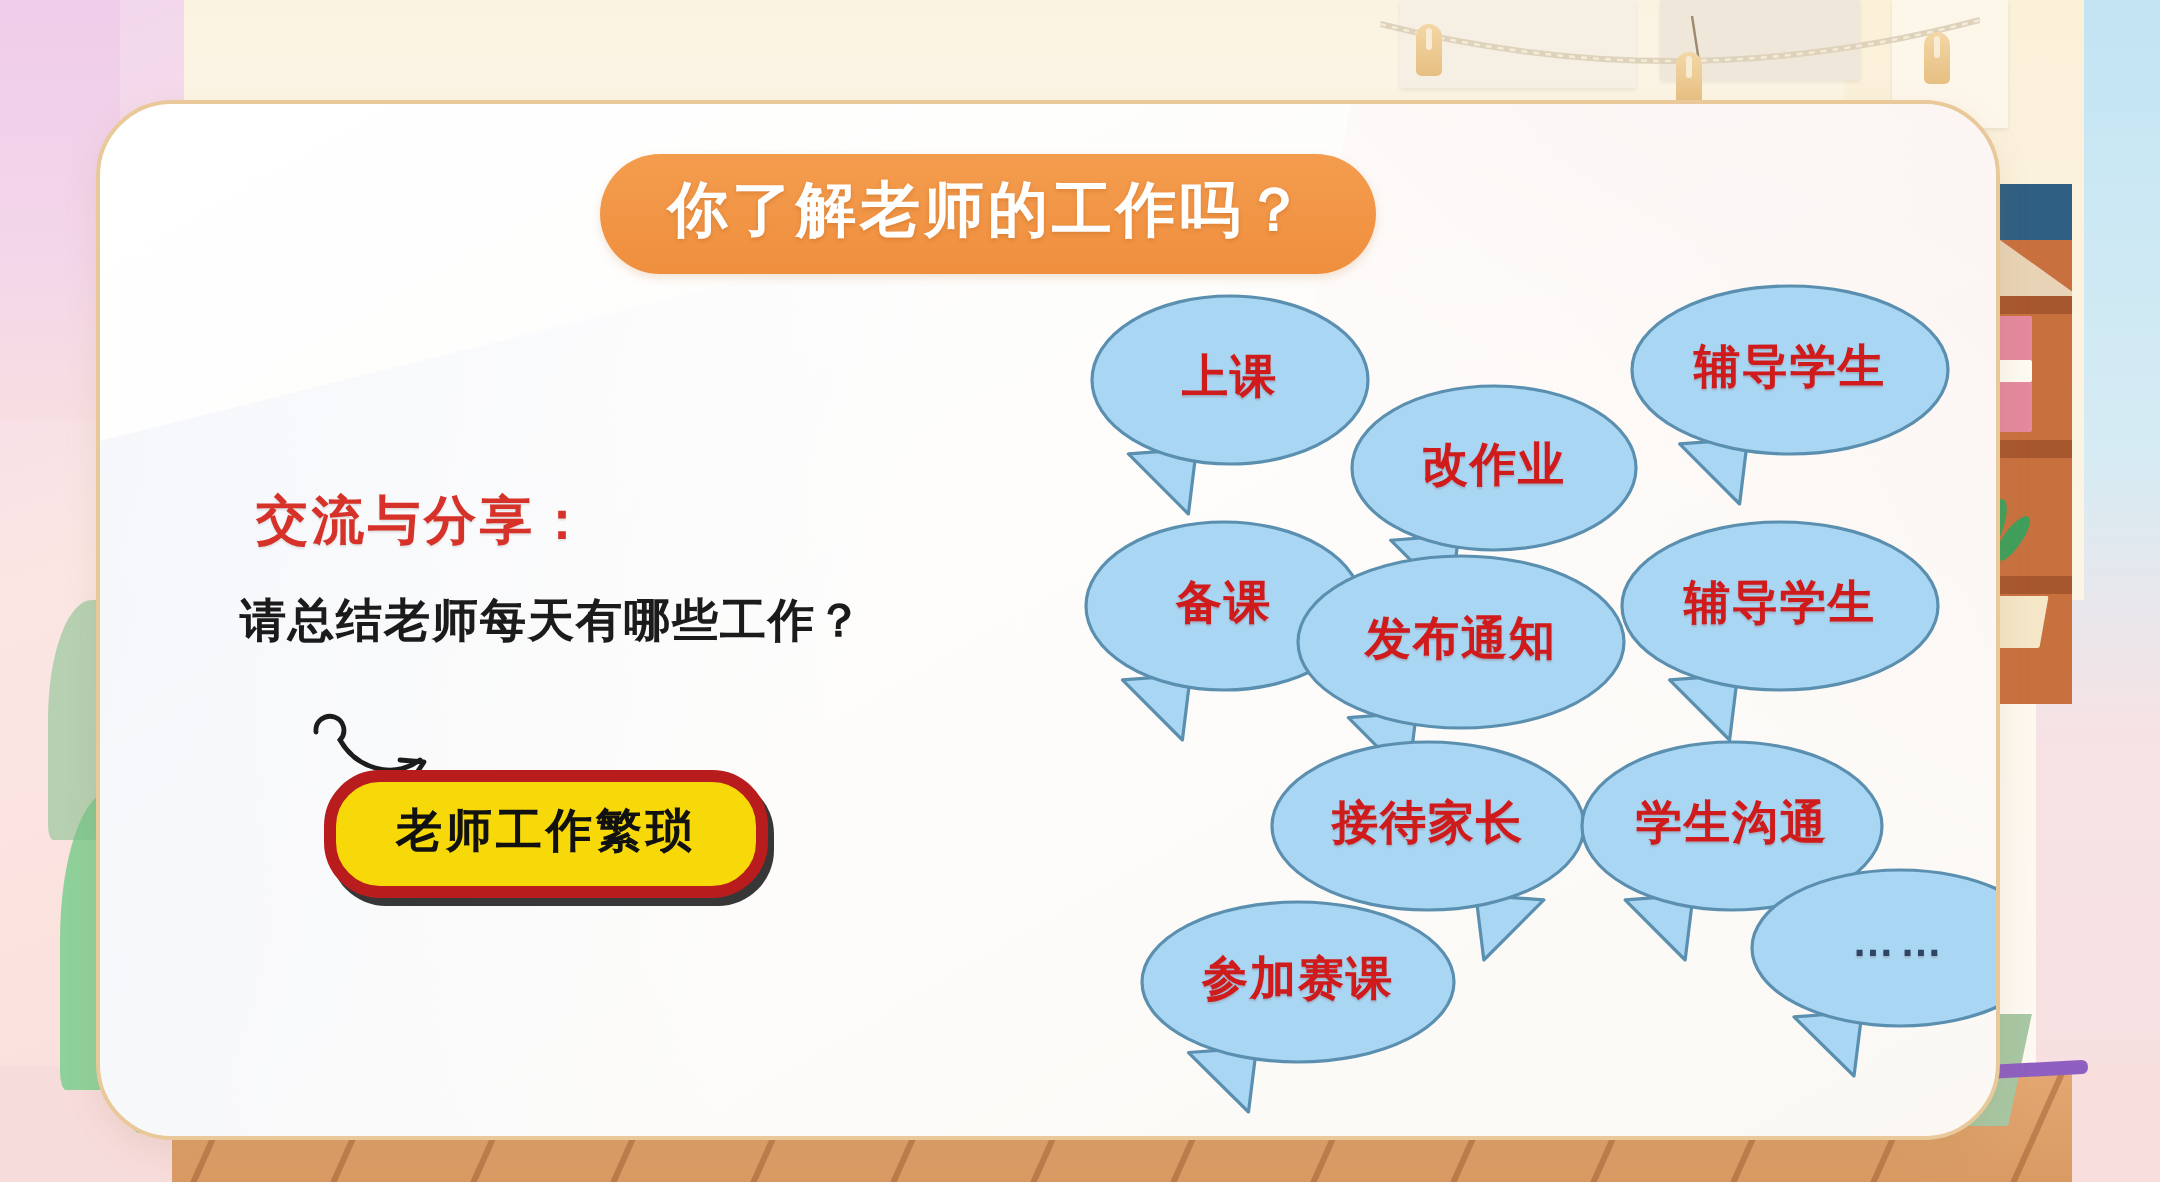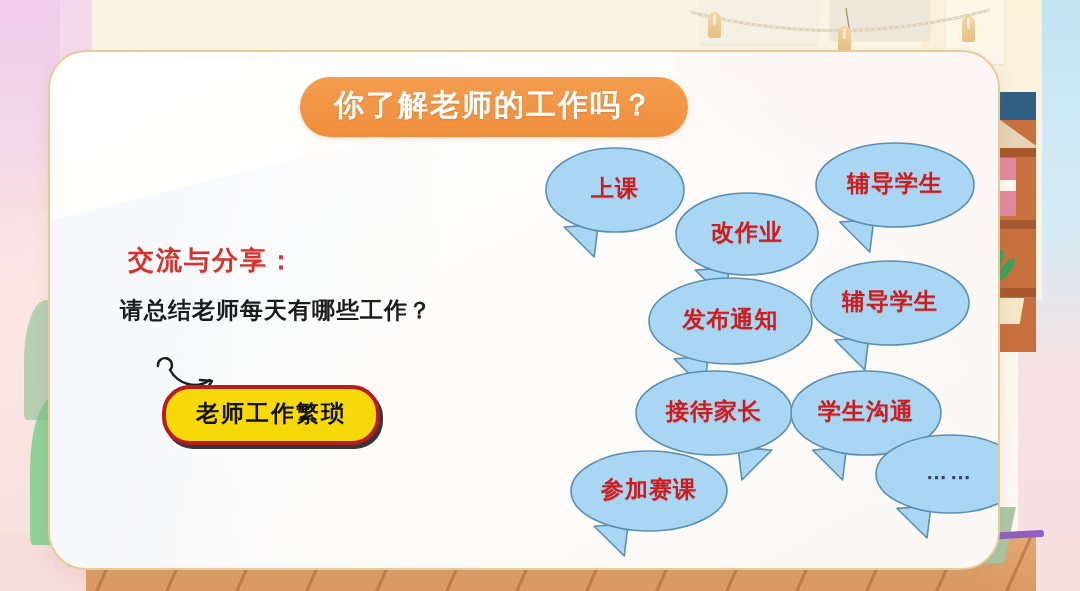--- a/index.html
+++ b/index.html
@@ -133,21 +133,21 @@
   }
 
   
   .arrow-svg{ position:absolute; left:148px; top:350px; }
 
   
   .yellow-pill{
     position:absolute; left:162px; top:385px;
     padding:9px 30px 12px;
     background:#f7d808;
-    border:4px solid #b91c1c;
+    border:6px solid #b91c1c;
     border-radius:28px;
     color:#111111; font-size:23px; font-weight:bold; letter-spacing:2px;
     white-space:nowrap;
     box-shadow:3px 4px 0 rgba(20,20,20,.85);
   }
 
   
   .bubbles{ position:absolute; left:0; top:0; width:952px; height:492px; }
   .bubble{ position:absolute; }
   .bubble svg{ display:block; overflow:visible; }
@@ -269,20 +269,27 @@
           </svg>
           <div class="btxt" style="height: 84px;">改作业</div>
         </div>
         <div class="bubble" style="left: 765px; top: 90px; width: 160px; height: 86px;">
           <svg width="160" height="112" viewBox="0 0 160 112">
             <path d="M58.800000000000004,77.4 L54.800000000000004,110 L24.800000000000004,79.97999999999999 Z" fill="#a9d7f3" stroke="#5b8fb0" stroke-width="1.6" stroke-linejoin="round"></path>
             <ellipse cx="80" cy="43" rx="79" ry="42" fill="#a9d7f3" stroke="#5b8fb0" stroke-width="1.6"></ellipse>
           </svg>
           <div class="btxt" style="height: 86px;">辅导学生</div>
         </div>
+        <div class="bubble" style="left: 492px; top: 208px; width: 140px; height: 86px;">
+          <svg width="140" height="112" viewBox="0 0 140 112">
+            <path d="M53.2,77.4 L49.2,110 L19.200000000000003,79.97999999999999 Z" fill="#a9d7f3" stroke="#5b8fb0" stroke-width="1.6" stroke-linejoin="round"></path>
+            <ellipse cx="70" cy="43" rx="69" ry="42" fill="#a9d7f3" stroke="#5b8fb0" stroke-width="1.6"></ellipse>
+          </svg>
+          <div class="btxt" style="height: 86px;">备课</div>
+        </div>
         <div class="bubble" style="left: 598px; top: 225px; width: 165px; height: 88px;">
           <svg width="165" height="114" viewBox="0 0 165 114">
             <path d="M60.2,79.2 L56.2,112 L26.200000000000003,81.84 Z" fill="#a9d7f3" stroke="#5b8fb0" stroke-width="1.6" stroke-linejoin="round"></path>
             <ellipse cx="82.5" cy="44" rx="81.5" ry="43" fill="#a9d7f3" stroke="#5b8fb0" stroke-width="1.6"></ellipse>
           </svg>
           <div class="btxt" style="height: 88px;">发布通知</div>
         </div>
         <div class="bubble" style="left: 760px; top: 208px; width: 160px; height: 86px;">
           <svg width="160" height="112" viewBox="0 0 160 112">
             <path d="M58.800000000000004,77.4 L54.800000000000004,110 L24.800000000000004,79.97999999999999 Z" fill="#a9d7f3" stroke="#5b8fb0" stroke-width="1.6" stroke-linejoin="round"></path>

